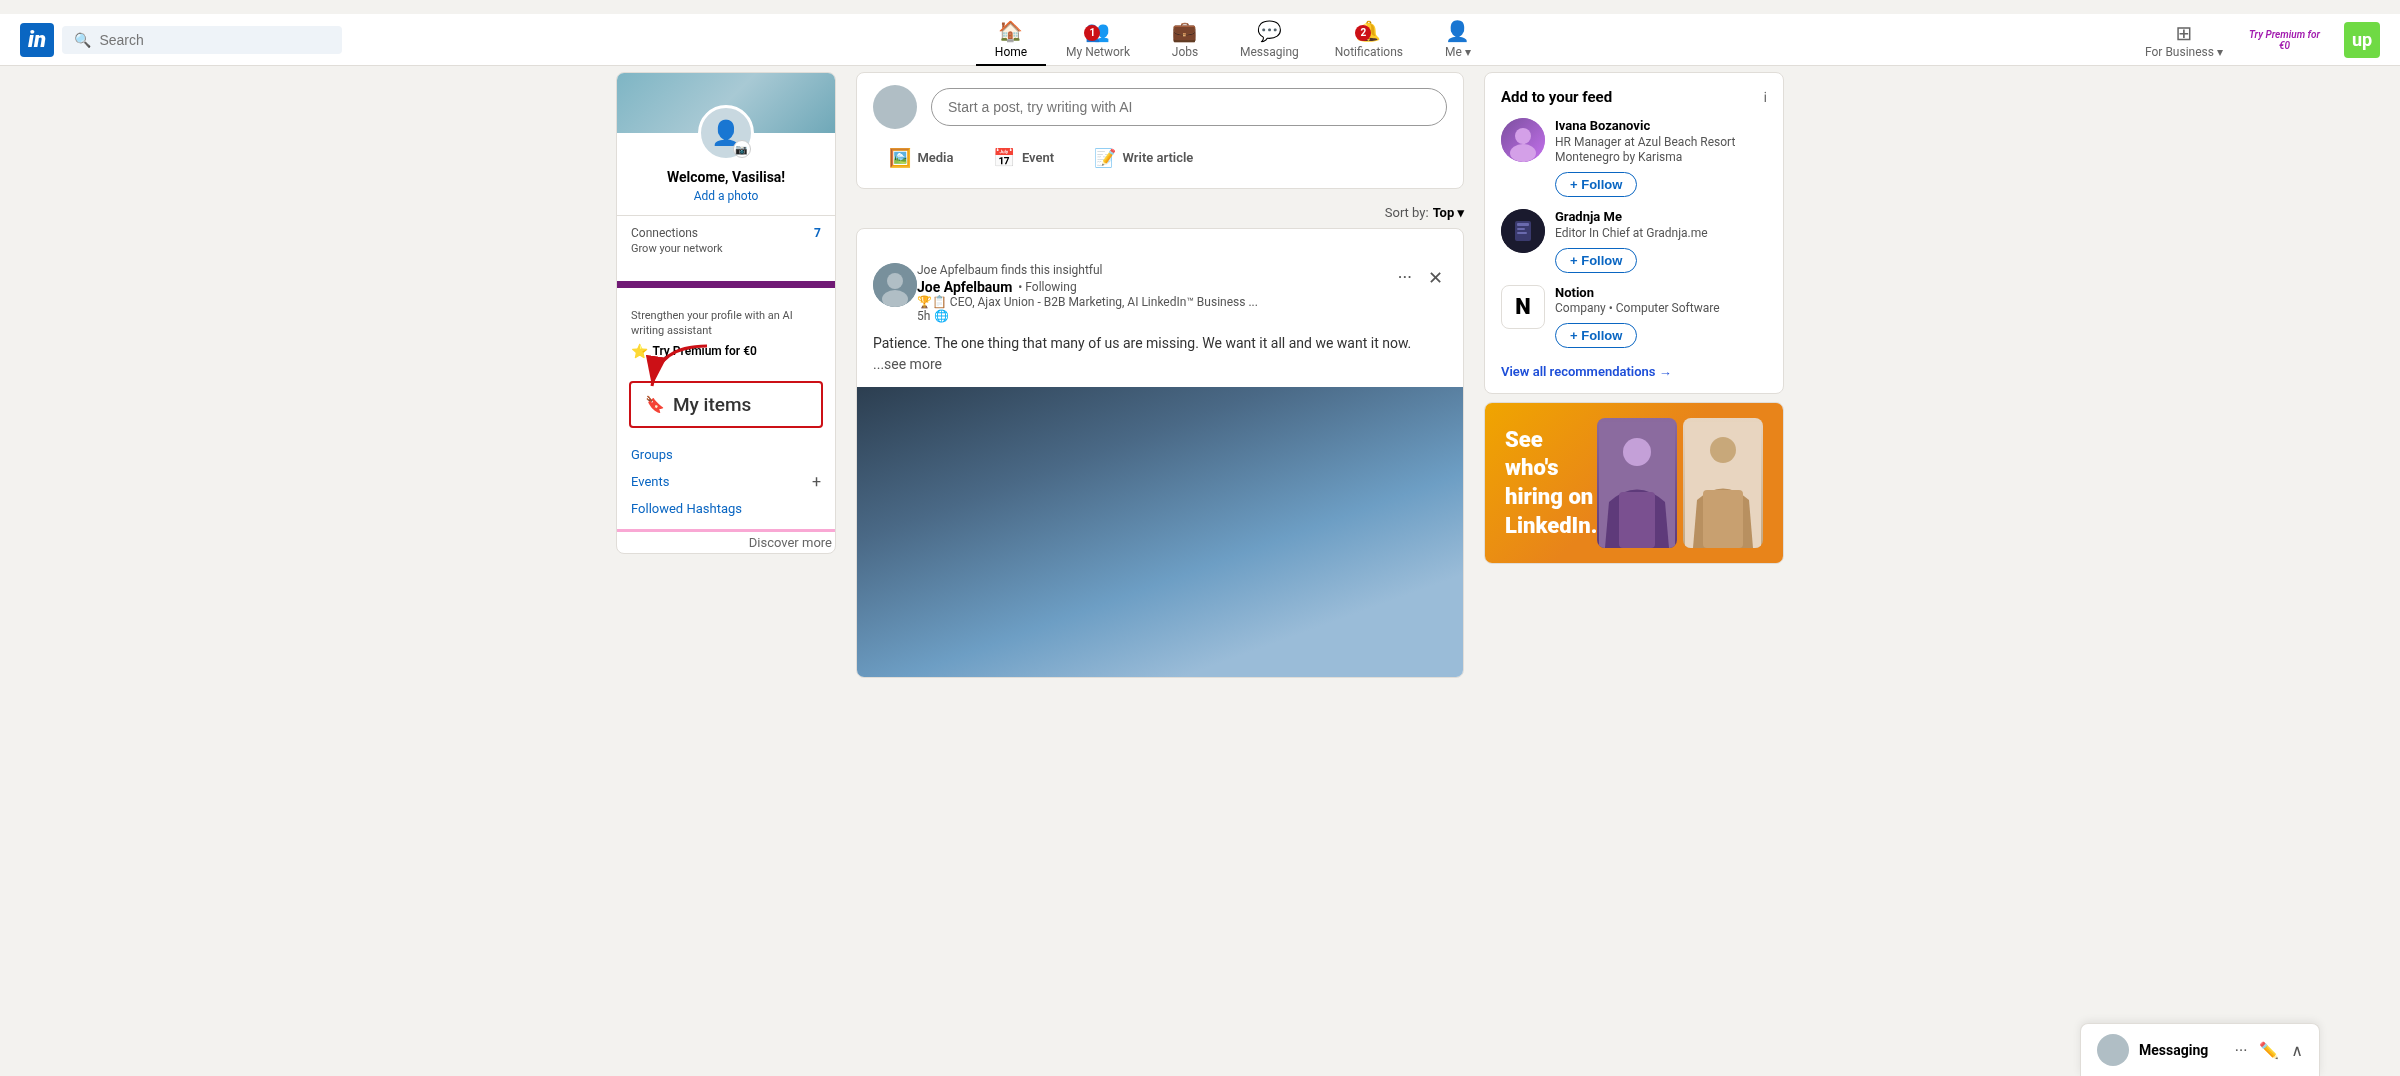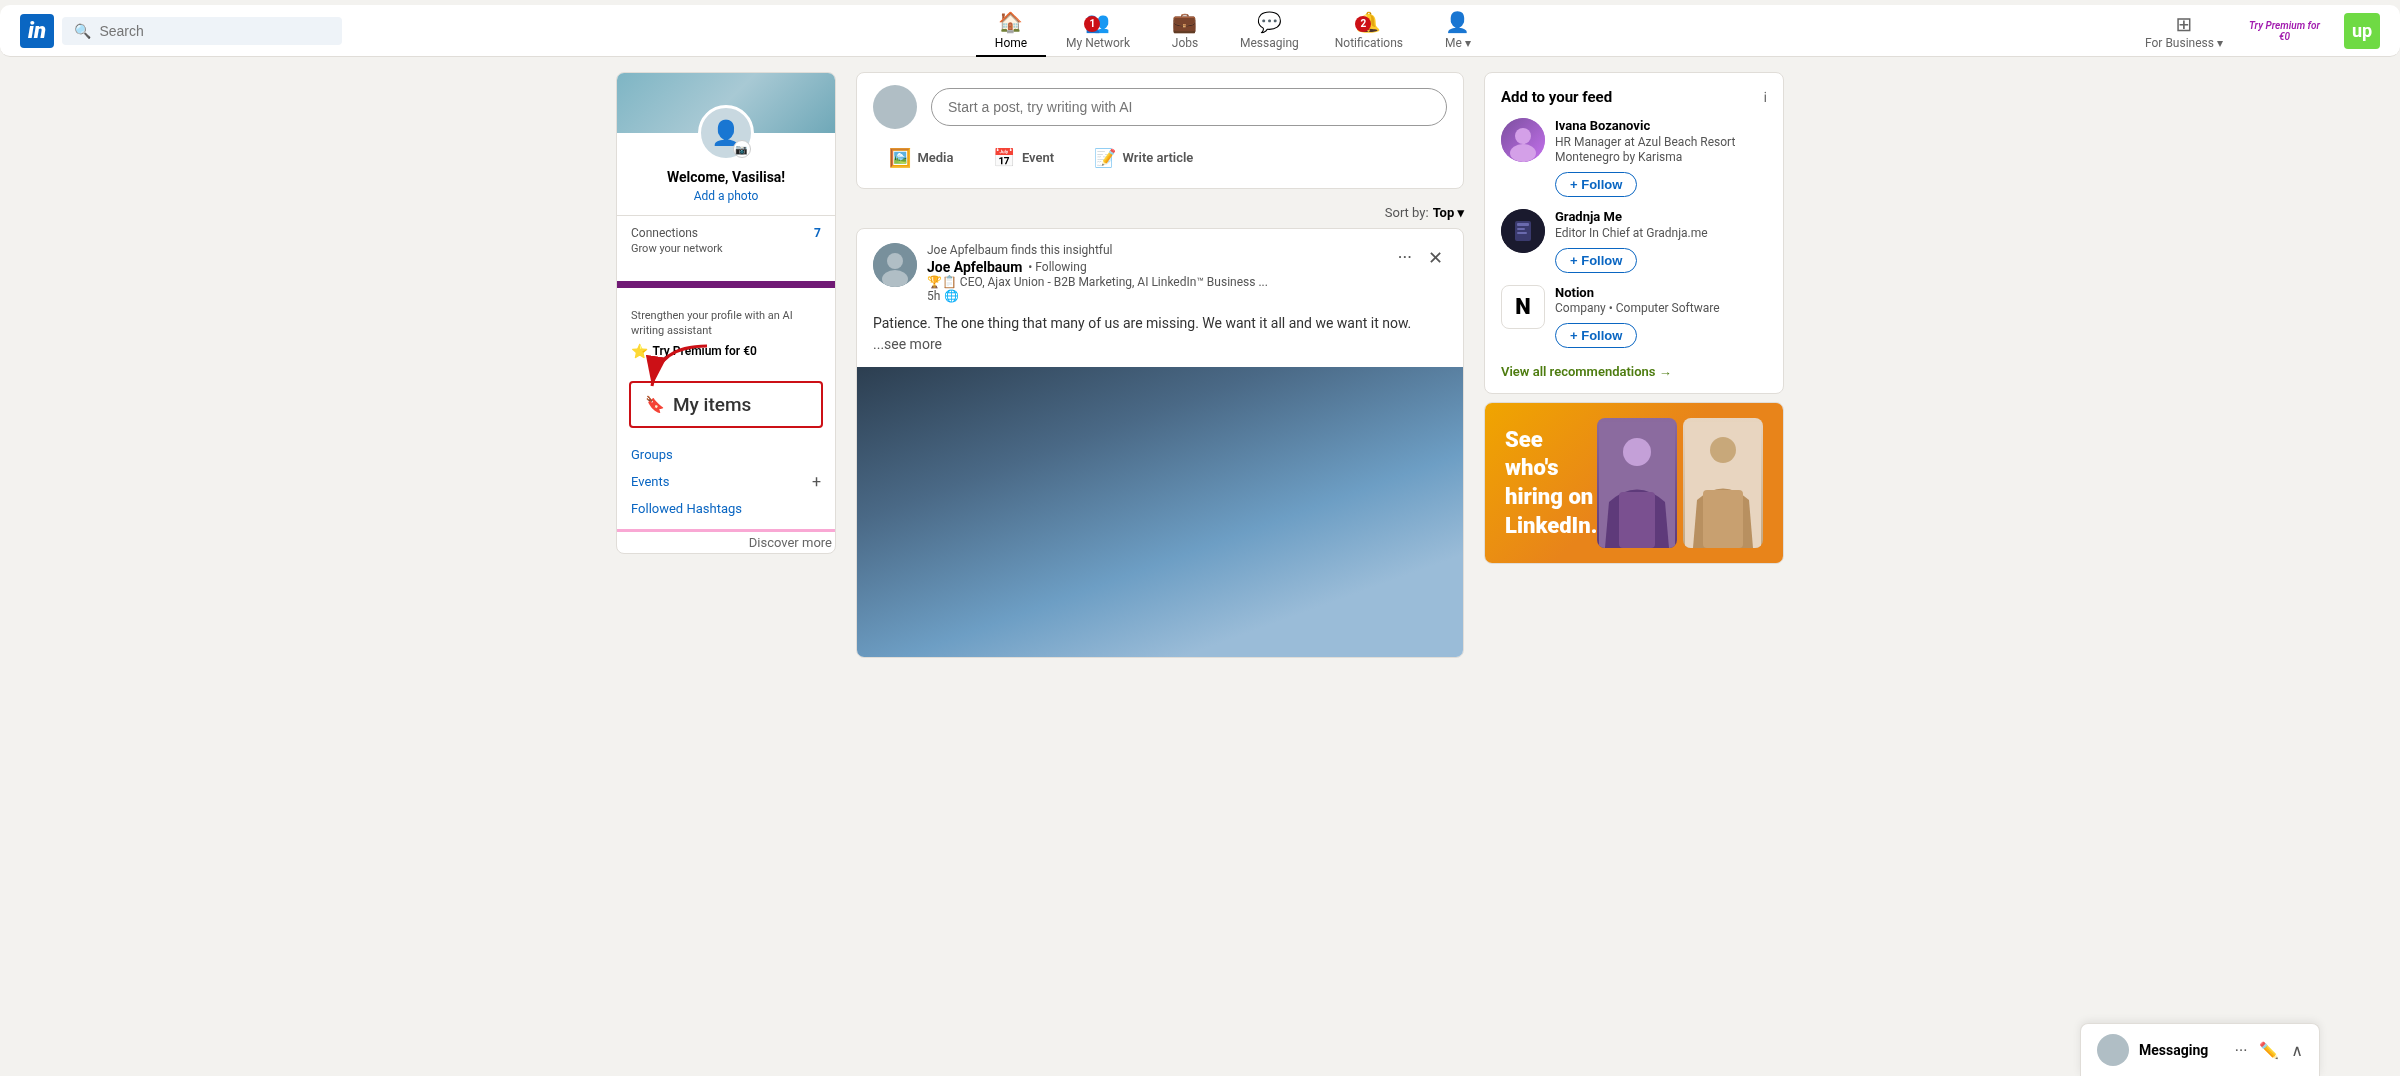--- a/index.html
+++ b/index.html
@@ -11,23 +11,22 @@
 
     
     .navbar {
       background: #fff;
       border-bottom: 1px solid #e0ddd8;
       display: flex;
       align-items: center;
       padding: 0 20px;
       height: 52px;
       position: sticky;
-      top: 5px;
+      top: 14px;
       z-index: 100;
-      border-radius: 10px;
     }
     .nav-logo {
       width: 34px;
       height: 34px;
       background: #0a66c2;
       border-radius: 4px;
       display: flex;
       align-items: center;
       justify-content: center;
       margin-right: 8px;
@@ -365,21 +364,21 @@
     .post-card {
       background: #fff;
       border: 1px solid #e0ddd8;
       border-radius: 8px;
       overflow: hidden;
     }
     .post-header {
       display: flex;
       align-items: flex-start;
       padding: 14px 16px 10px;
-      gap: 10px;
+      margin-top: 20px;
     }
     .post-author-avatar {
       width: 44px;
       height: 44px;
       border-radius: 50%;
       background: #78909c;
       flex-shrink: 0;
       overflow: hidden;
       display: flex;
       align-items: center;
@@ -480,21 +479,21 @@
       font-weight: 600;
       color: #0a66c2;
       cursor: pointer;
       background: transparent;
       width: fit-content;
     }
     .view-all-link {
       display: flex;
       align-items: center;
       gap: 6px;
-      color: #4d7c0f;
+      color: #1d4ed8;
       font-size: 13px;
       font-weight: 600;
       cursor: pointer;
       margin-top: 4px;
       padding-top: 4px;
     }
 
     
     .ad-card {
       background: #fff;

